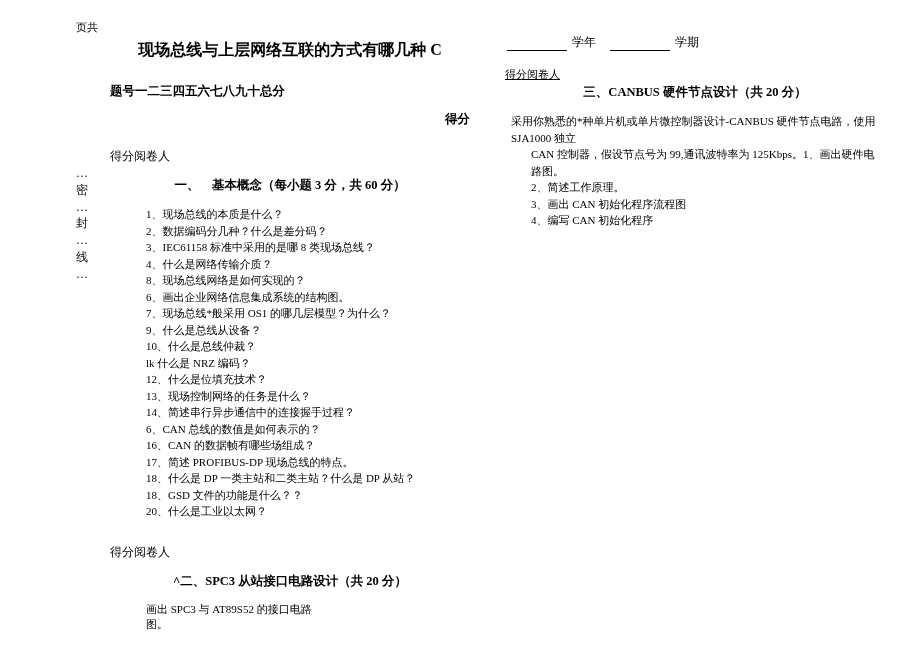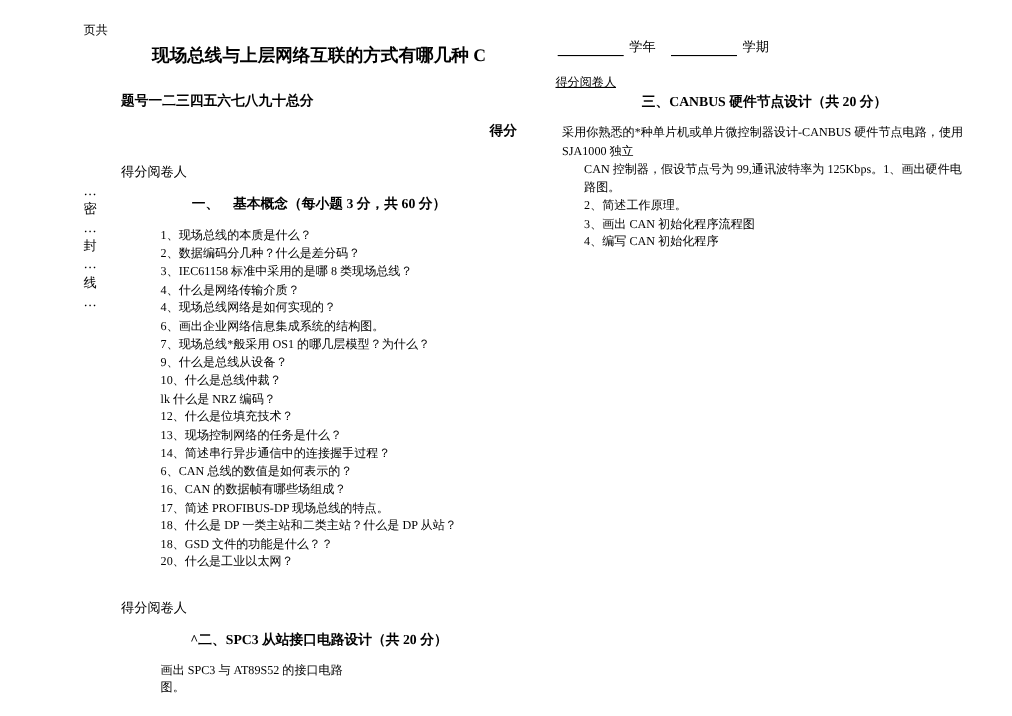--- a/index.html
+++ b/index.html
@@ -119,21 +119,21 @@
   <div class="score-header">得分</div>
 
   <div class="section-header">得分阅卷人</div>
   <div class="section-title">一、　基本概念（每小题 3 分，共 60 分）</div>
 
   <div class="question-list">
     <div>1、现场总线的本质是什么？</div>
     <div>2、数据编码分几种？什么是差分码？</div>
     <div>3、IEC61158 标准中采用的是哪 8 类现场总线？</div>
     <div>4、什么是网络传输介质？</div>
-    <div>4、现场总线网络是如何实现的？</div>
+    <div>8、现场总线网络是如何实现的？</div>
     <div>6、画出企业网络信息集成系统的结构图。</div>
     <div>7、现场总线*般采用 OS1 的哪几层模型？为什么？</div>
     <div>9、什么是总线从设备？</div>
     <div>10、什么是总线仲裁？</div>
     <div>lk 什么是 NRZ 编码？</div>
     <div>12、什么是位填充技术？</div>
     <div>13、现场控制网络的任务是什么？</div>
     <div>14、简述串行异步通信中的连接握手过程？</div>
     <div>6、CAN 总线的数值是如何表示的？</div>
     <div>16、CAN 的数据帧有哪些场组成？</div>

